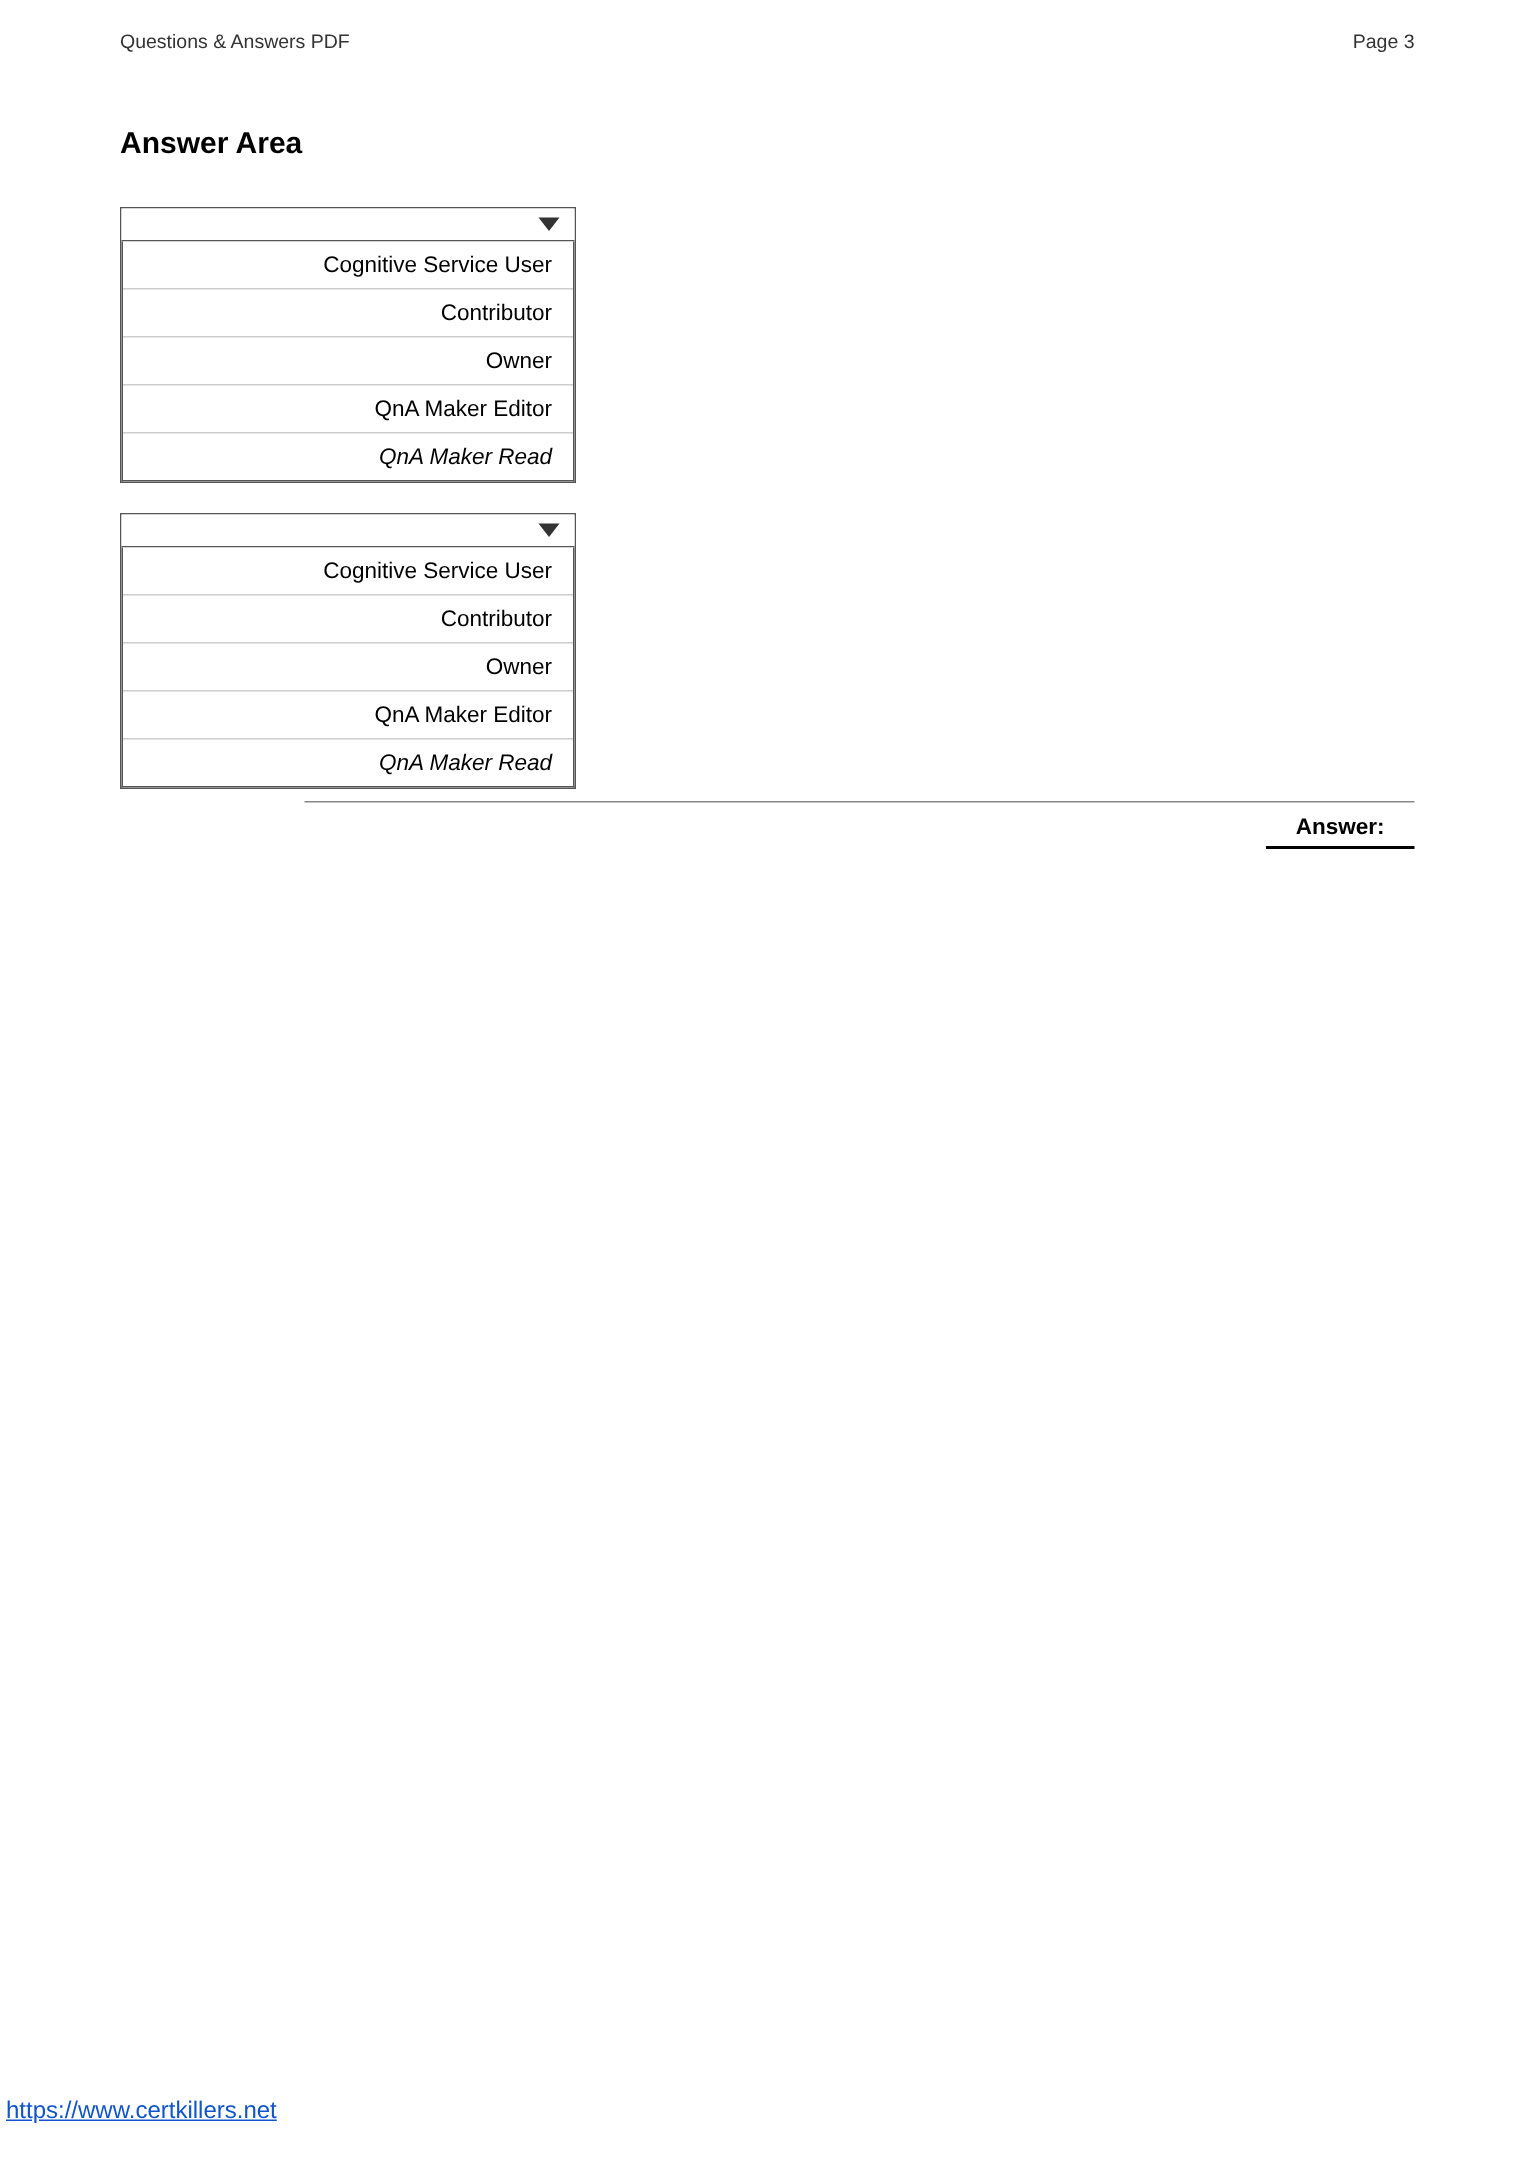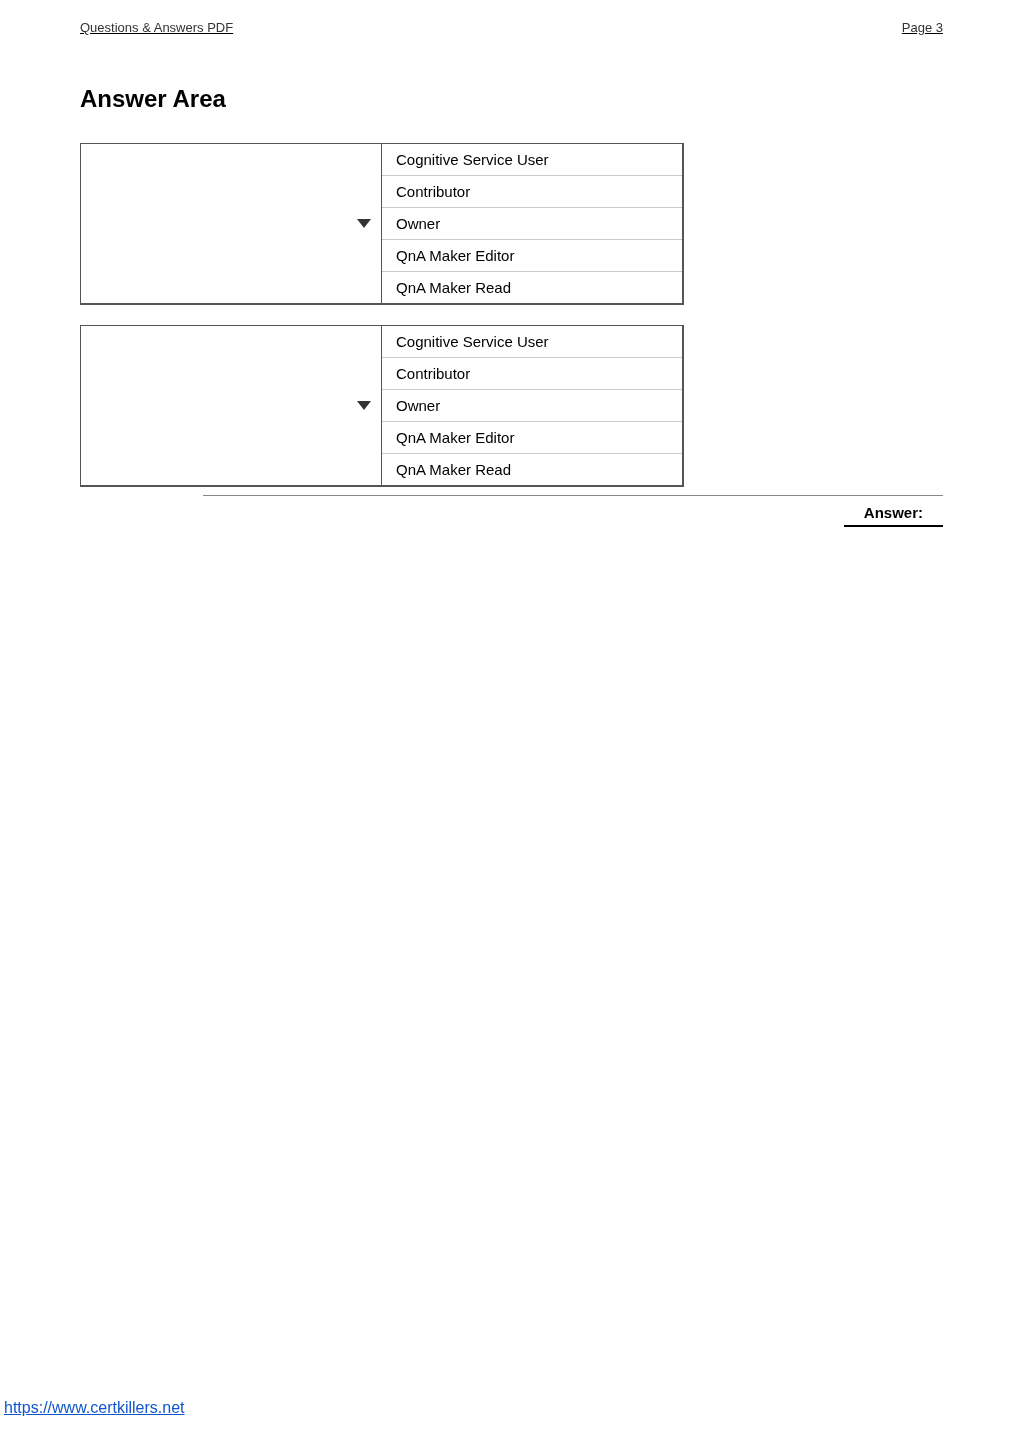--- a/index.html
+++ b/index.html
@@ -14,57 +14,58 @@
       width: 1023px;
       min-height: 1447px;
       position: relative;
     }
 
     .header {
       display: flex;
       justify-content: space-between;
       padding: 20px 80px 10px 80px;
       border-bottom: none;
-      text-decoration: underline;
     }
 
     .header-left {
       font-size: 13px;
       color: #333;
     }
 
     .header-right {
       font-size: 13px;
       color: #333;
     }
 
     .main-content {
       padding: 40px 80px;
     }
 
     .answer-area-title {
-      font-size: 24px;
+      font-size: 20px;
       font-weight: bold;
       color: #000;
       margin-bottom: 30px;
     }
 
     .row-label {
       font-size: 16px;
       color: #000;
       text-align: right;
       width: 260px;
       padding-right: 10px;
       padding-top: 8px;
       flex-shrink: 0;
     }
 
     .dropdown-container {
       display: flex;
+      flex-direction: column;
       border: 1px solid #555;
+      text-align: right;
     }
 
     .dropdown-header {
       display: flex;
       align-items: center;
       justify-content: space-between;
       border-bottom: 1px solid #555;
       padding: 6px 10px;
       min-width: 300px;
       background: #fff;
@@ -95,20 +96,21 @@
       padding: 7px 14px;
       font-size: 15px;
       color: #000;
       border-bottom: 1px solid #ccc;
       cursor: pointer;
       min-width: 300px;
     }
 
     .dropdown-option:last-child {
       border-bottom: none;
+      font-style: italic;
     }
 
     .footer {
       position: absolute;
       bottom: 30px;
       left: 4px;
       right: 0;
       text-align: left;
     }
 

